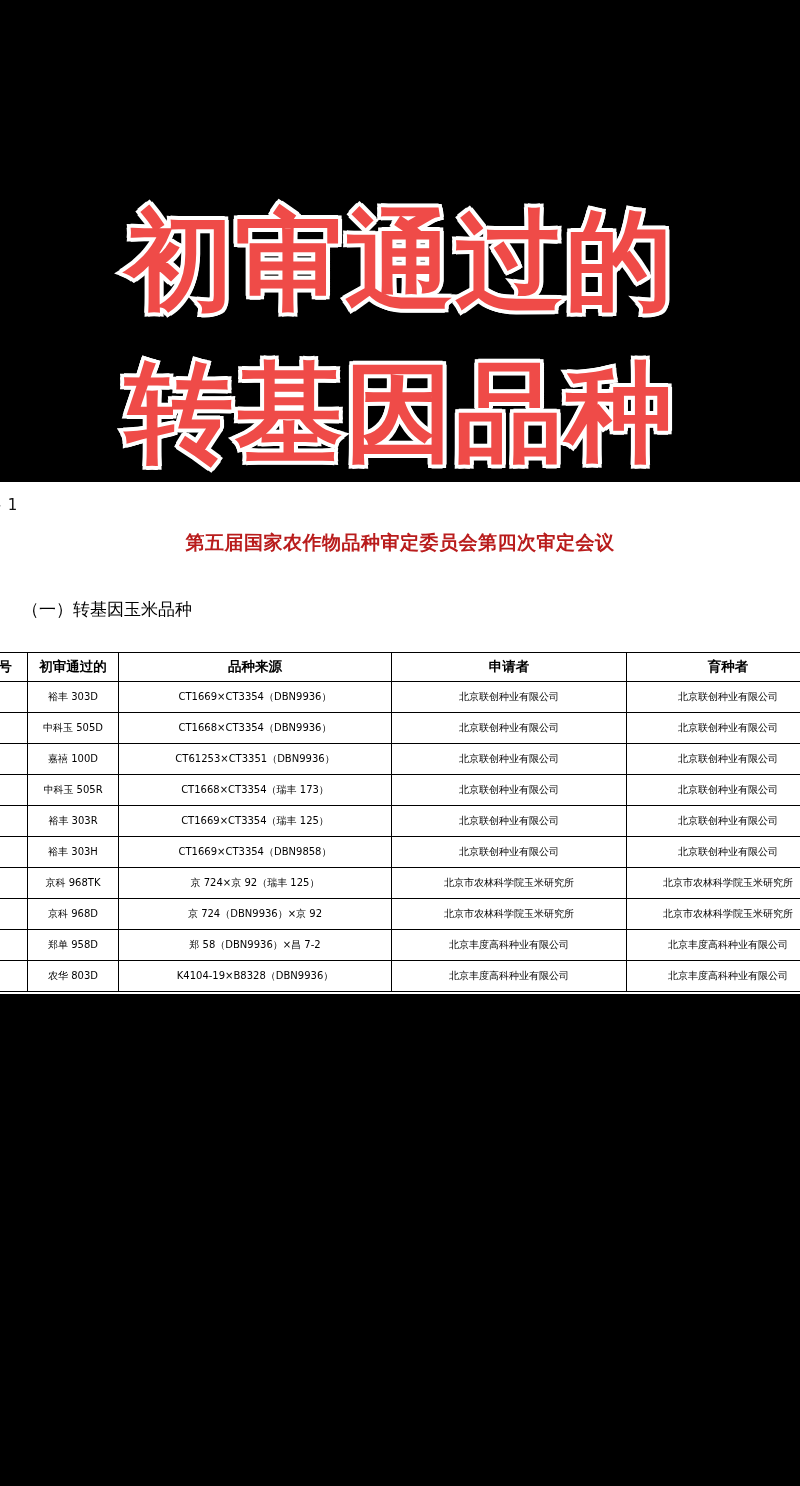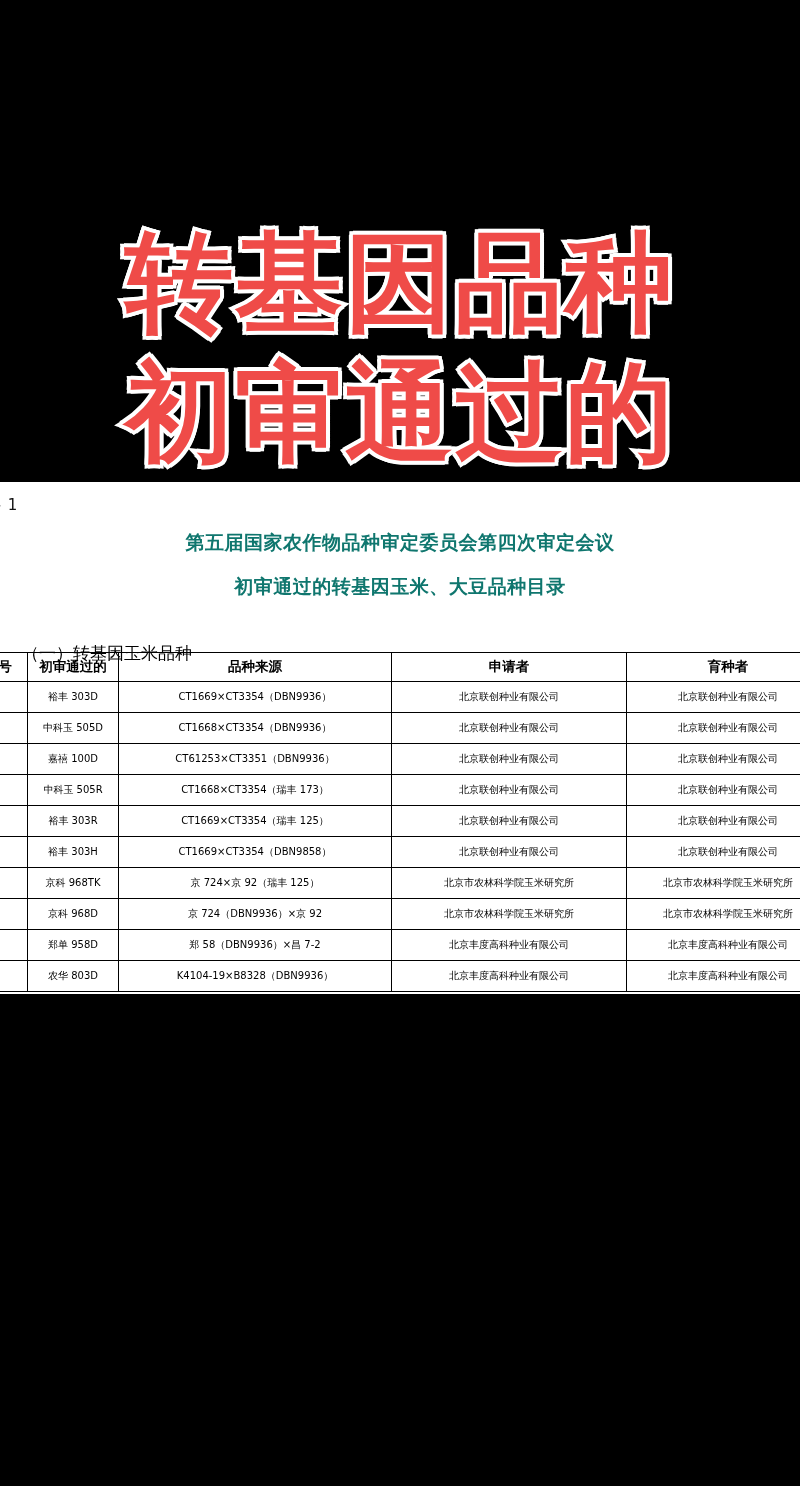--- a/index.html
+++ b/index.html
@@ -62,21 +62,21 @@
     font-family: "DejaVu Sans", sans-serif;
     font-size: 15px;
     color: #111;
     letter-spacing: 1px;
   }
   .doc-title1, .doc-title2 {
     text-align: center;
     font-family: "DejaVu Sans", sans-serif;
     font-weight: bold;
     font-size: 19px;
-    color: #0f766e;
+    color: #b91c1c;
     letter-spacing: 0.5px;
   }
   .doc-title1 { margin-top: 48px; }
   .doc-title2 { margin-top: 18px; }
   .doc-section {
     margin-top: 42px;
     margin-left: 22px;
     font-family: "DejaVu Sans", sans-serif;
     font-size: 17px;
     color: #000;
@@ -116,28 +116,27 @@
   .col-source { width: 272px; }
   .col-appl   { width: 234px; }
   .col-breed  { width: 202px; }
 
   
 </style>
 </head>
 <body>
 
 <div class="headline-block">
+  <div class="headline-line">初审通过的</div>
   <div class="headline-line second">转基因品种</div>
-  <div class="headline-line">初审通过的</div>
 </div>
 
 <div class="doc-sheet">
   <div class="doc-attach">件 1</div>
   <div class="doc-title1">第五届国家农作物品种审定委员会第四次审定会议</div>
-  <div class="doc-title2">初审通过的转基因玉米、大豆品种目录</div>
   <div class="doc-section">（一）转基因玉米品种</div>
 
   <table class="variety-table">
     <thead>
       <tr>
         <th class="col-no">号</th>
         <th class="col-name">初审通过的</th>
         <th class="col-source">品种来源</th>
         <th class="col-appl">申请者</th>
         <th class="col-breed">育种者</th>

